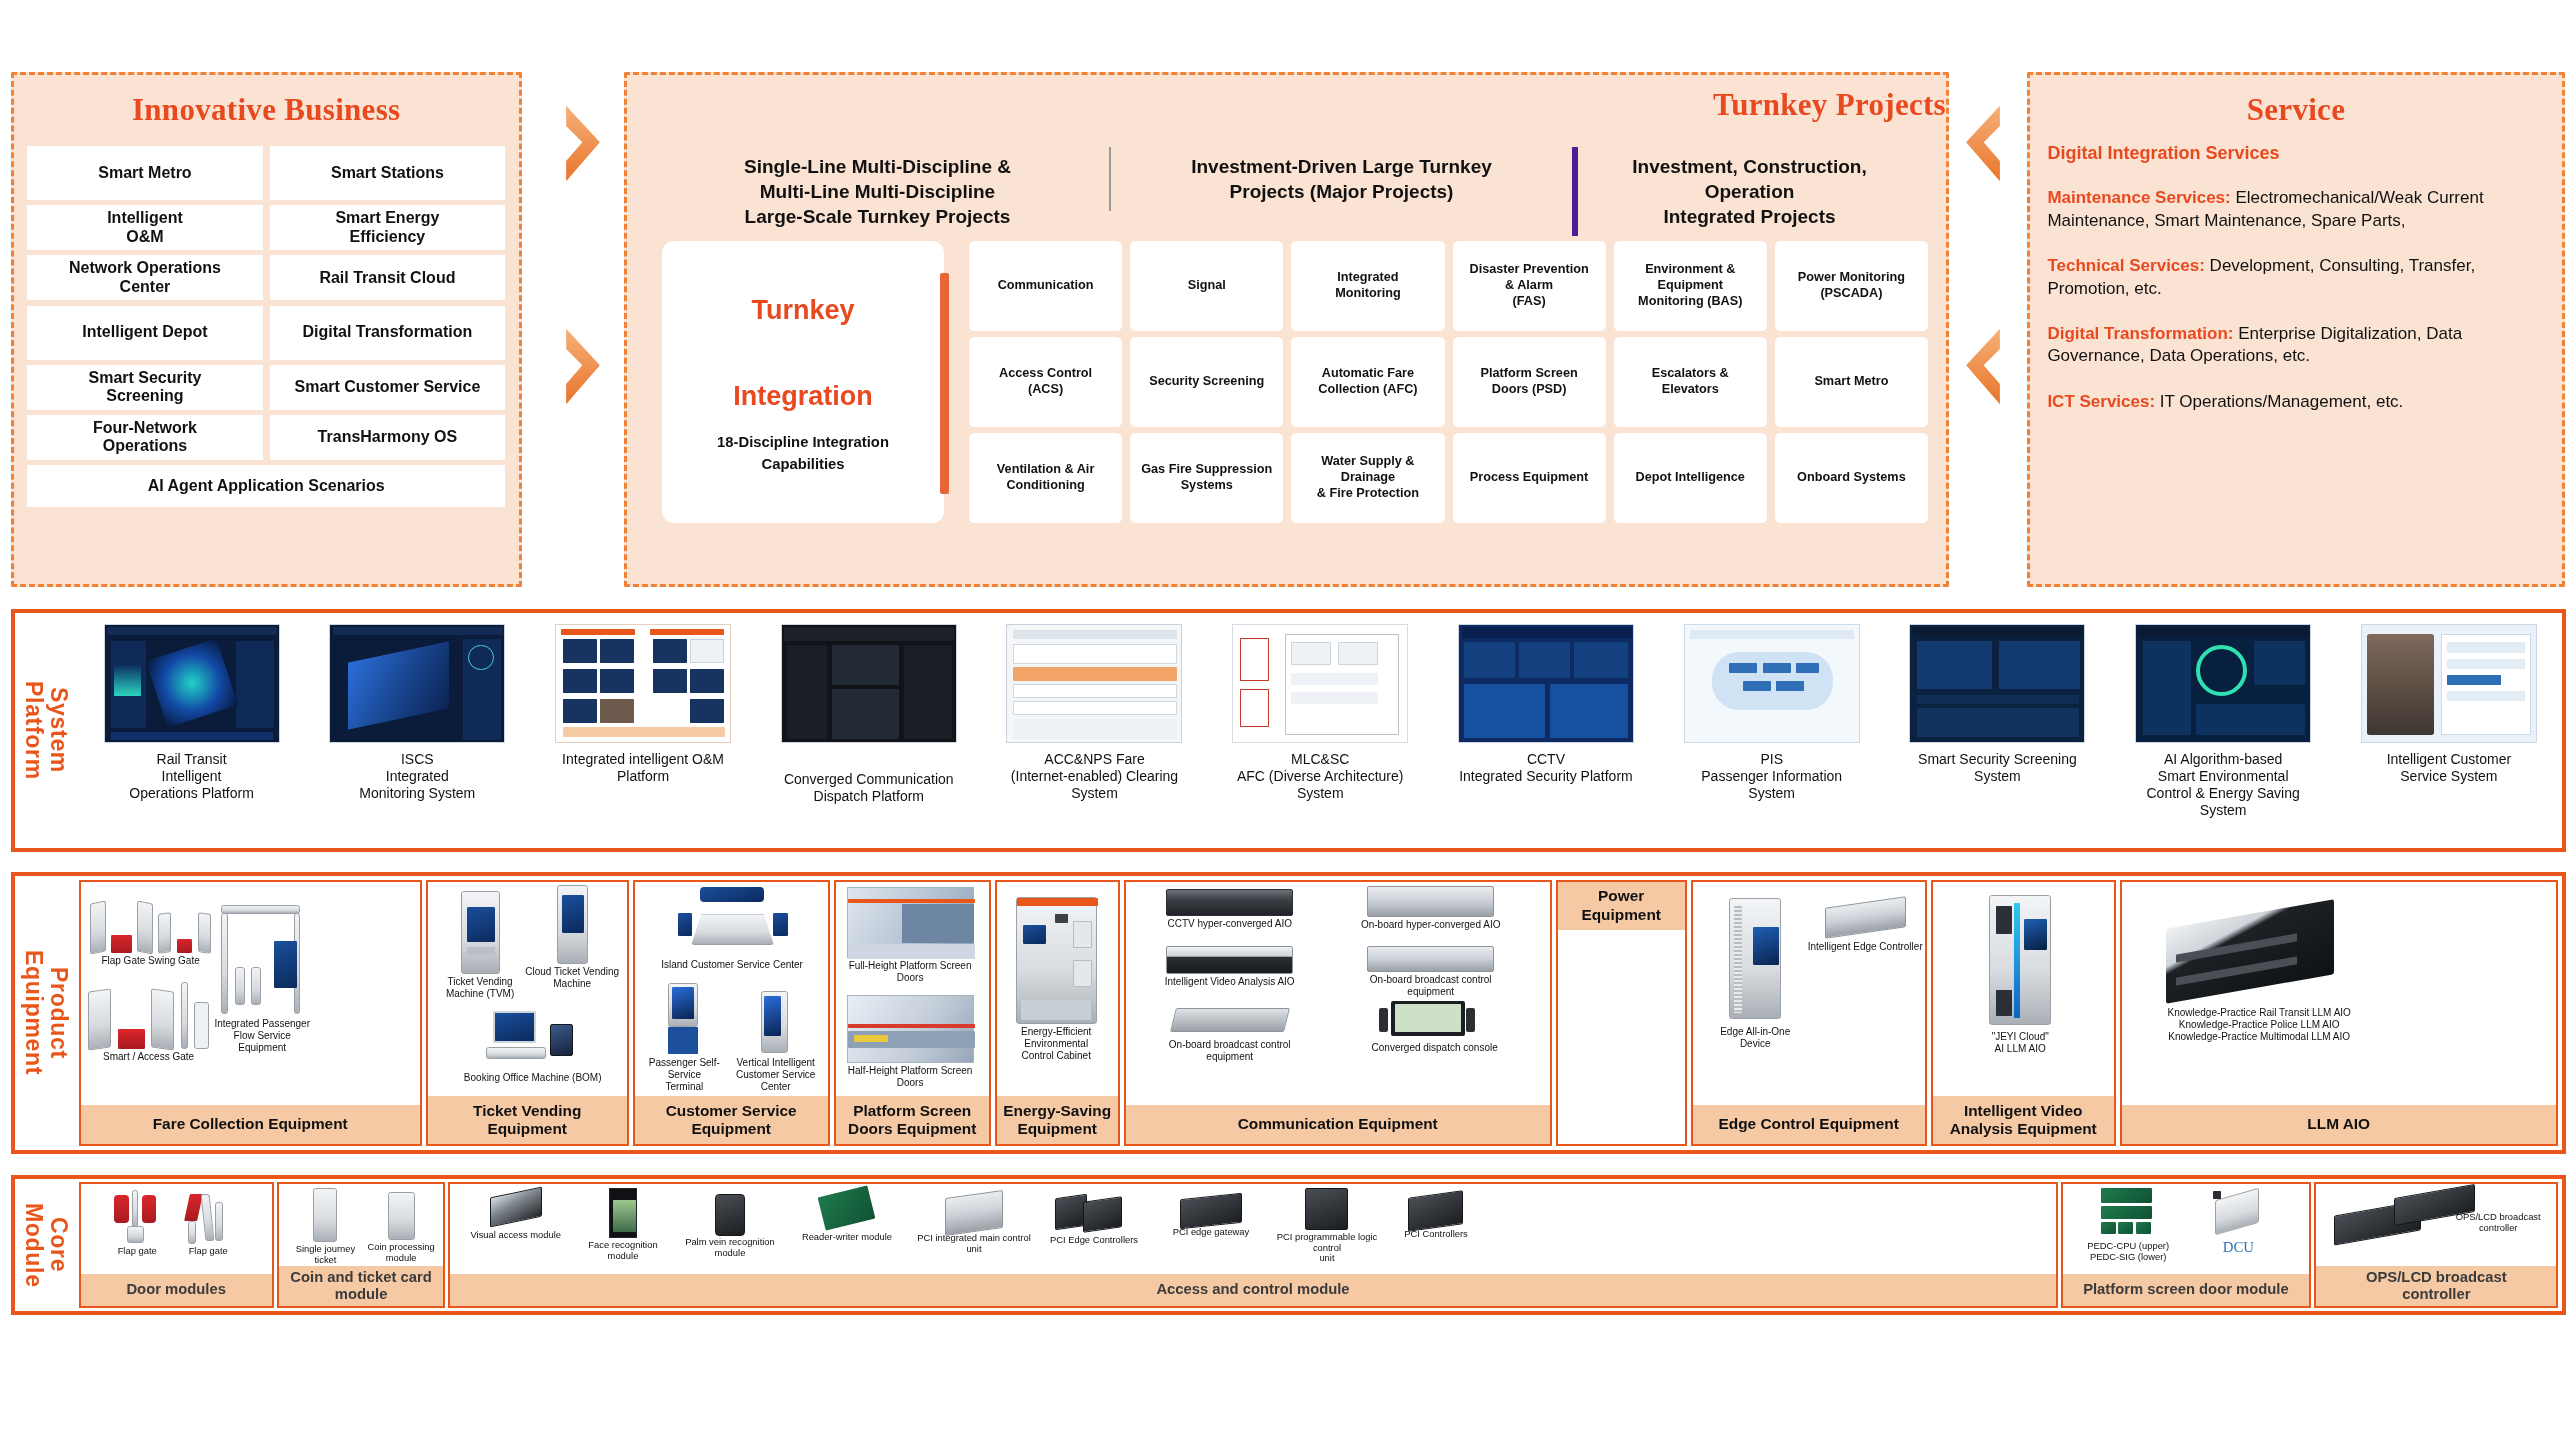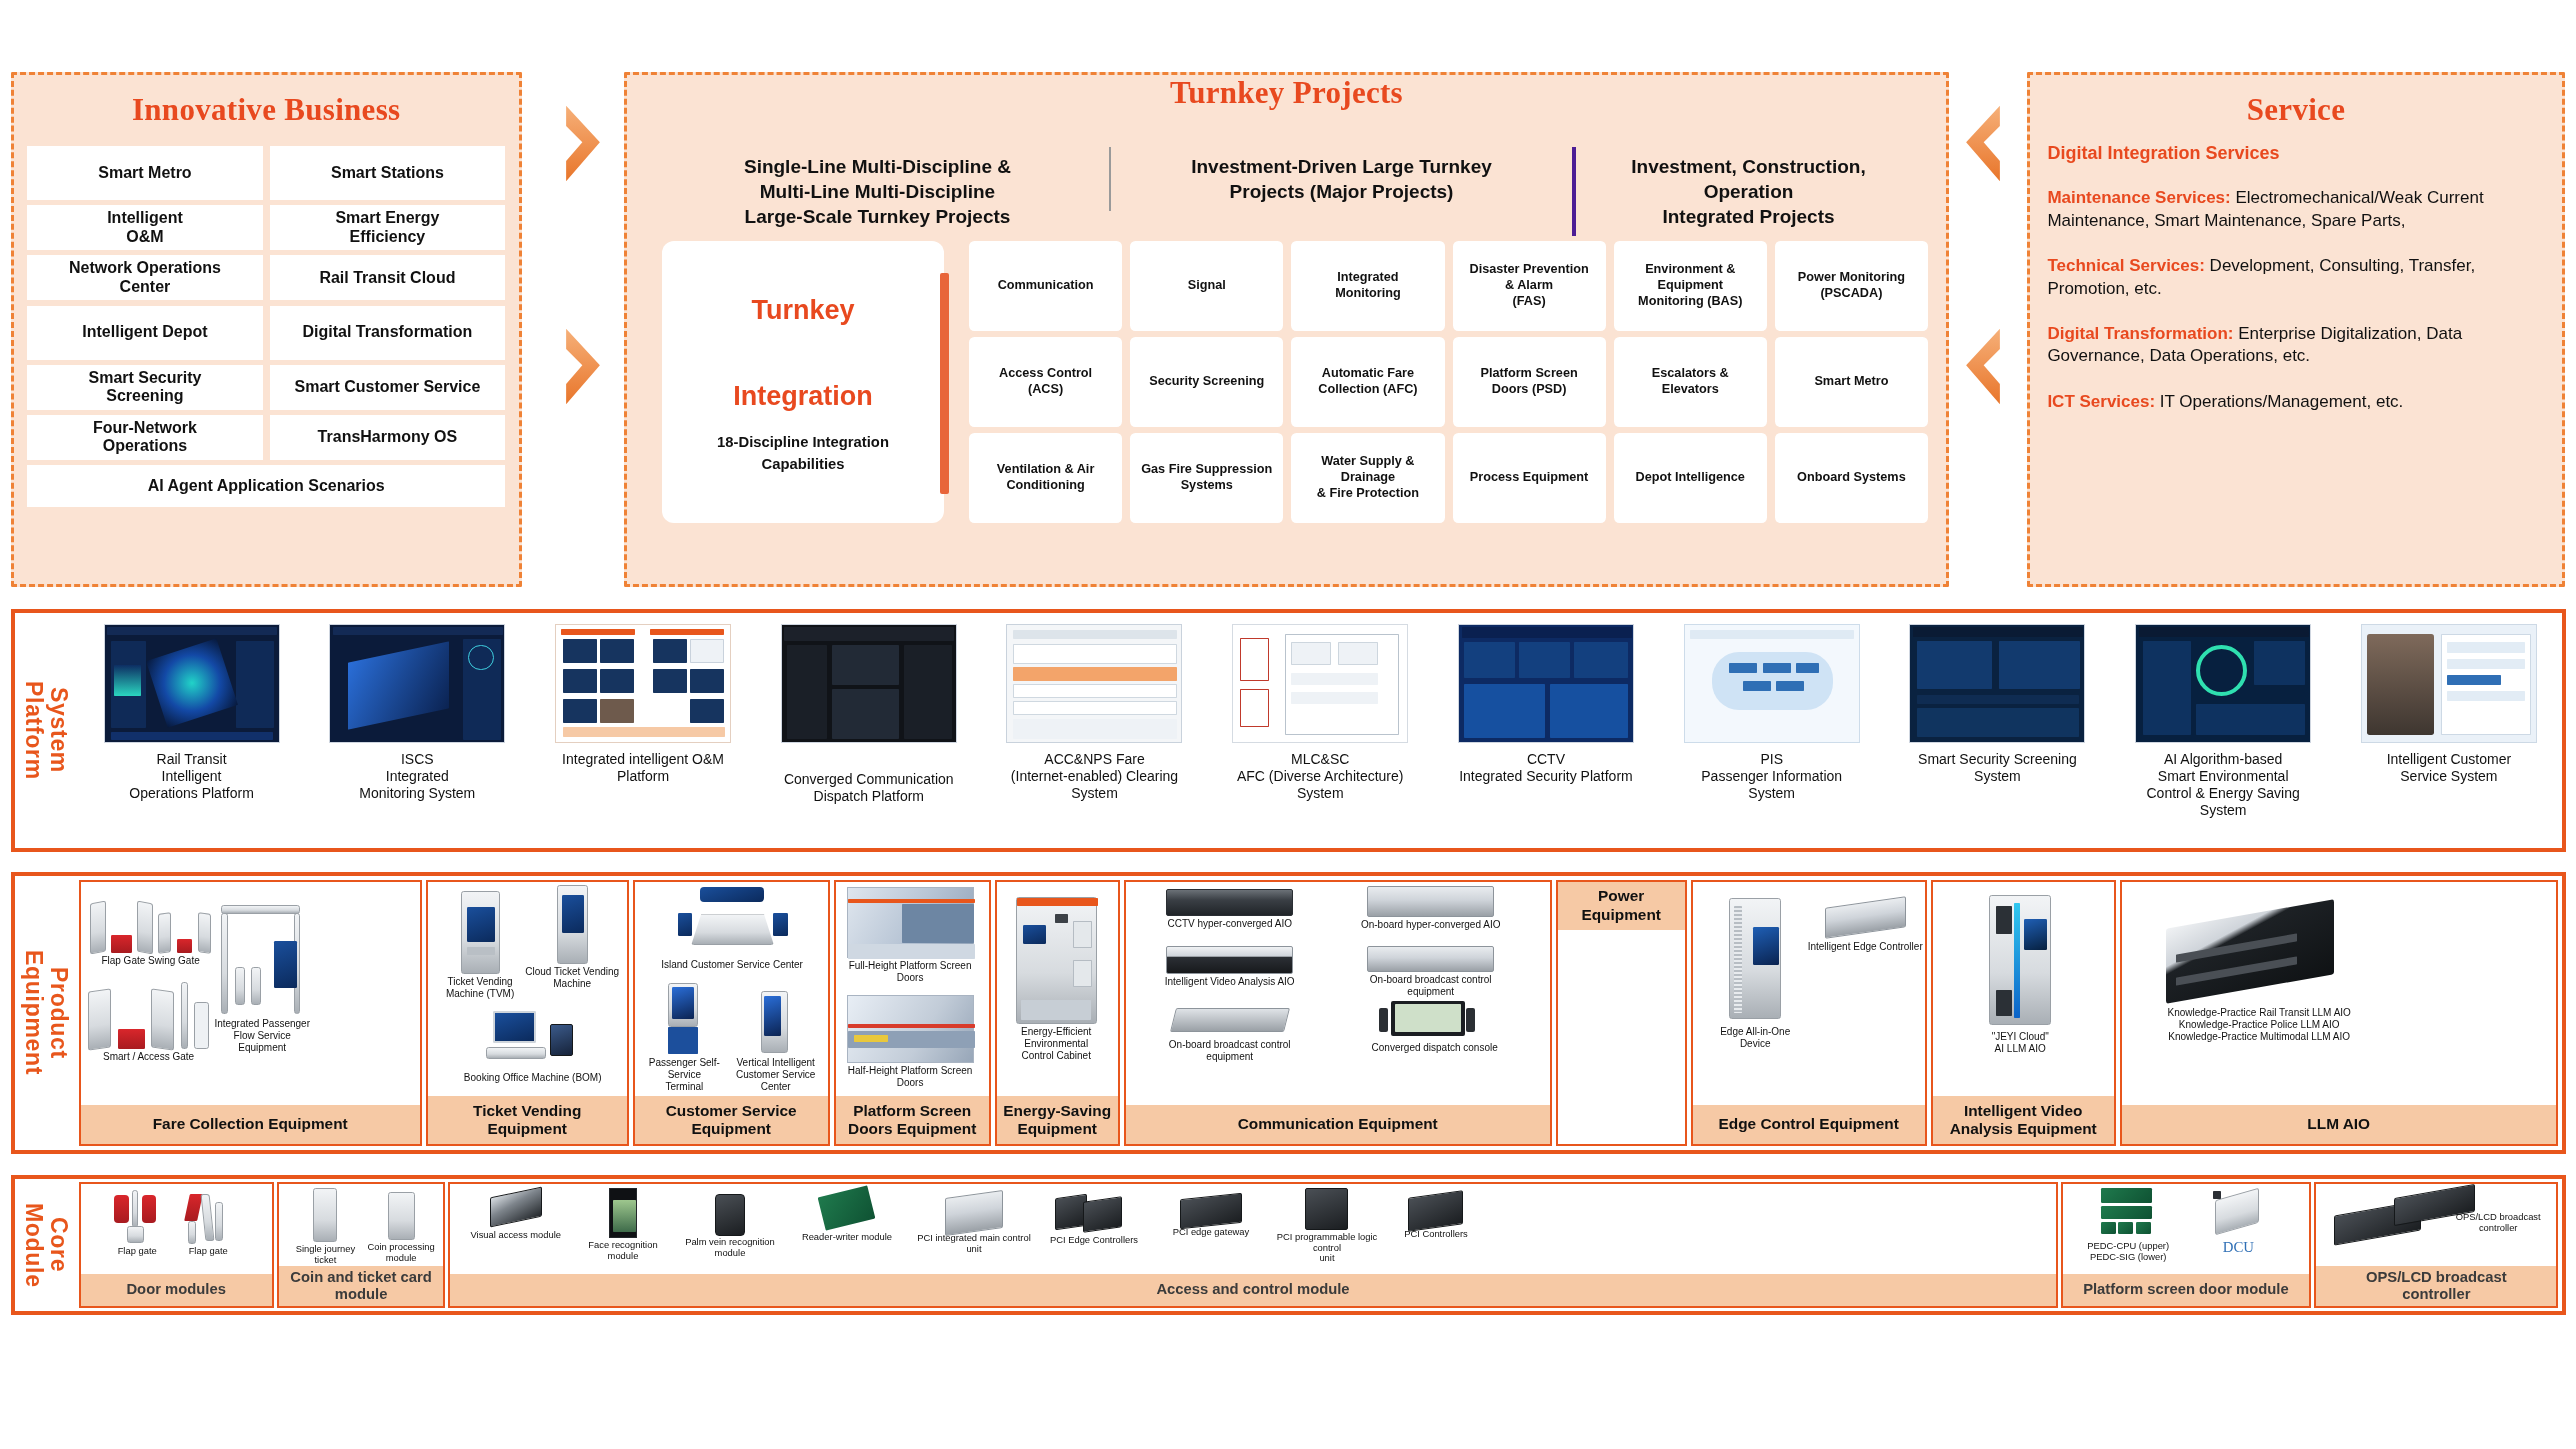--- a/index.html
+++ b/index.html
@@ -47,32 +47,32 @@
     display: flex; align-items: center; justify-content: center;
     padding: 4px 2.7px;
     min-height: 42px;
     line-height: 1.15;
   }
   .ib-cell.tall { min-height: 54px; }
   .ib-cell.wide { grid-column: 1 / span 2; min-height: 42px; }
 
   
   #turnkey { left: 624px; top: 8px; width: 1325px; height: 515px; }
-  #turnkey .dash-title { margin-top: 0; }
+  #turnkey .dash-title { margin-top: 12px; text-align: right; }
   .tk-heads {
     position: absolute; left: 19px; top: 72px; width: 1287px; height: 99px;
     display: flex; align-items: flex-start;
   }
   .tk-head {
     flex: 1; text-align: center; font-size: 19px; font-weight: bold; color: #111;
     line-height: 1.32; padding: 6.7px 9.4px;
   }
   .tk-head.h1 { flex: 0 0 463px; }
   .tk-head.h2 { flex: 0 0 463px; border-left: 2px solid #9a9a9a; }
-  .tk-head.h3 { flex: 0 0 349px; border-left: 4px solid #4c1d95; }
+  .tk-head.h3 { flex: 0 0 349px; border-left: 6px solid #4c1d95; }
 
   .tk-integration {
     position: absolute; left: 35px; top: 166px; width: 282px; height: 282px;
     background: #fff; border-radius: 12px;
     display: flex; flex-direction: column; align-items: center; justify-content: center;
   }
   .tk-int-title { color: #e8491f; font-size: 27px; font-weight: bold; line-height: 1.6; text-align: center;}
   .tk-int-sub { color: #111; font-size: 14.8px; font-weight: bold; text-align: center; line-height: 1.5; margin-top: 12px;}
   .tk-bar {
     position: absolute; left: 313px; top: 198px; width: 8.7px; height: 221px;

